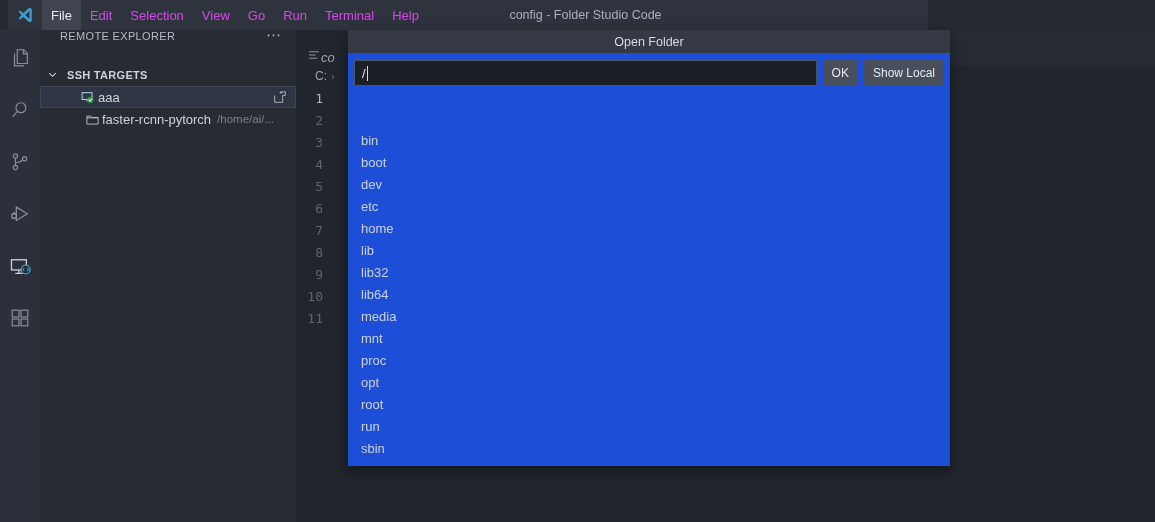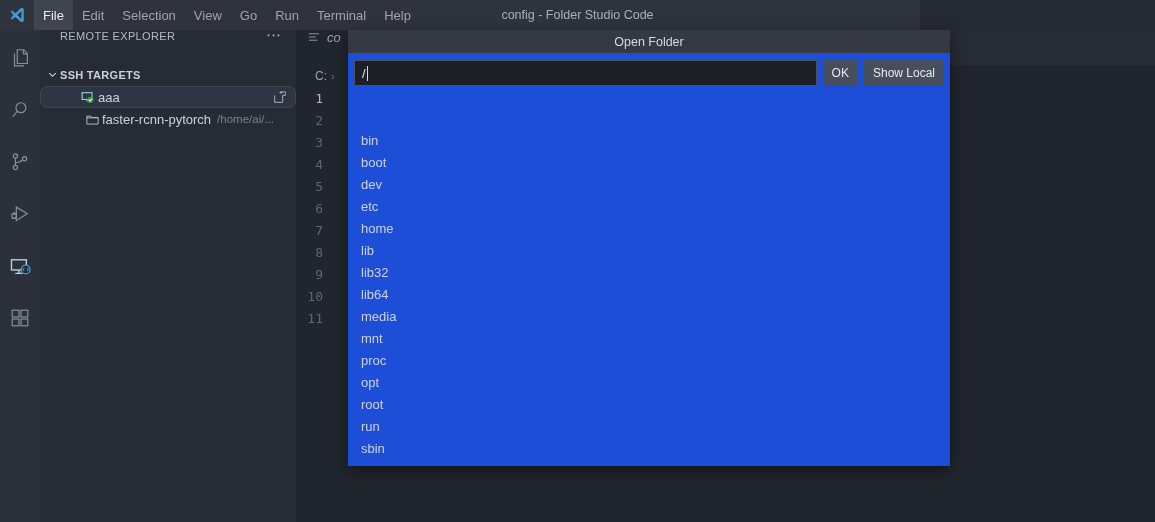--- a/index.html
+++ b/index.html
@@ -7,33 +7,33 @@
     width: 1155px; height: 522px;
     overflow: hidden;
     background: #252932;
     font-family: "Liberation Sans", sans-serif;
     -webkit-font-smoothing: antialiased;
   }
   #app { position: relative; width: 1155px; height: 522px; }
 
   
   .titlebar {
-    position: absolute; top: 0; left: 0; width: 920px; height: 30px;
+    position: absolute; top: 0; left: 8px; width: 920px; height: 30px;
     background: #2f333d;
     display: flex; align-items: center;
   }
   .vscode-logo {
     width: 34px; height: 30px;
     display: flex; align-items: center; justify-content: center;
   }
   .menu-list { display: flex; align-items: stretch; height: 30px; }
   .menu-item {
     display: flex; align-items: center;
     padding: 0 9px; height: 30px;
-    font-size: 13px; color: #a3a3a3; cursor: default;
+    font-size: 13px; color: #d946ef; cursor: default;
     white-space: nowrap;
   }
   .menu-item.active { background: #3f4450; color: #e9ecf1; }
   .window-title {
     position: absolute; left: 0; top: 0; width: 1155px; height: 30px;
     display: flex; align-items: center; justify-content: center;
     font-size: 12.5px; color: #a8b0bd; pointer-events: none;
   }
 
   
@@ -61,32 +61,32 @@
     padding: 0 10px 0 20px;
     font-size: 11px; letter-spacing: .35px; color: #b4bac5;
     text-transform: uppercase;
   }
   .sb-header .dots {
     margin-left: auto; color: #b4bac5; font-size: 15px; letter-spacing: 1px;
     line-height: 10px; cursor: pointer; padding: 0 4px;
   }
   .sb-section {
     height: 22px; display: flex; align-items: center;
-    padding-left: 6px; gap: 1px;
+    padding-left: 6px; gap: 8px;
     font-size: 11px; font-weight: bold; letter-spacing: .3px;
     color: #cdd2da; cursor: pointer;
   }
   .tree-row {
     height: 22px; display: flex; align-items: center;
     font-size: 13px; color: #ccd2dc; cursor: pointer;
     padding-right: 8px; position: relative;
   }
   .tree-row.selected {
     background: #2f3643;
-    outline: 1px solid #3d4654; outline-offset: -1px; border-radius: 7px;
+    outline: 1px solid #3d4654; outline-offset: -1px;
   }
   .tree-row .twisty {
     width: 16px; flex: 0 0 16px;
     display: flex; align-items: center; justify-content: center;
   }
   .tree-row .ricon {
     width: 20px; flex: 0 0 20px;
     display: flex; align-items: center; justify-content: center;
     position: relative;
   }
@@ -103,21 +103,21 @@
   .editor-area {
     position: absolute; left: 296px; top: 30px;
     width: 859px; height: 492px;
     background: #21252d;
   }
   .tabbar {
     height: 35px; background: #272b34;
     display: flex; align-items: stretch;
   }
   .tab {
-    display: flex; align-items: flex-start; gap: 6px;
+    display: flex; align-items: flex-end; 
     padding: 0 14px 0 11px; height: 35px;
     background: #21252d;
     font-size: 13px; font-style: italic; color: #9aa3b1;
     cursor: pointer; white-space: nowrap;
   }
   .breadcrumb {
     height: 22px; display: flex; align-items: center; gap: 4px;
     padding-left: 19px;
     font-size: 12px; color: #9aa3b1;
   }

